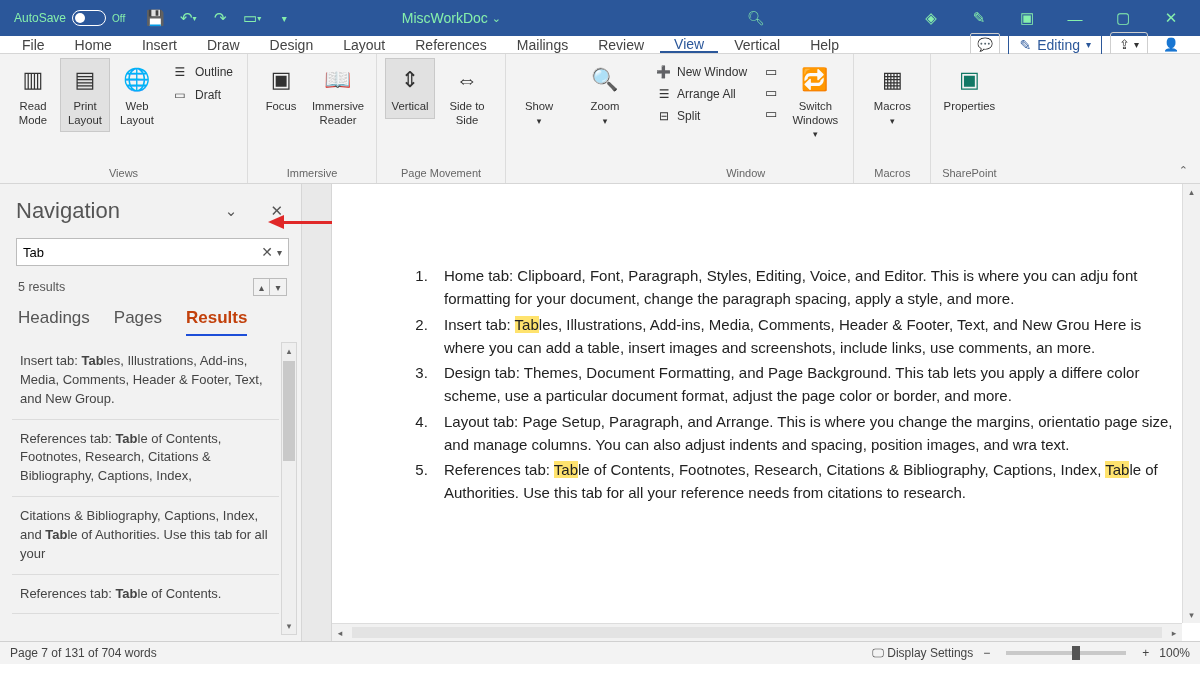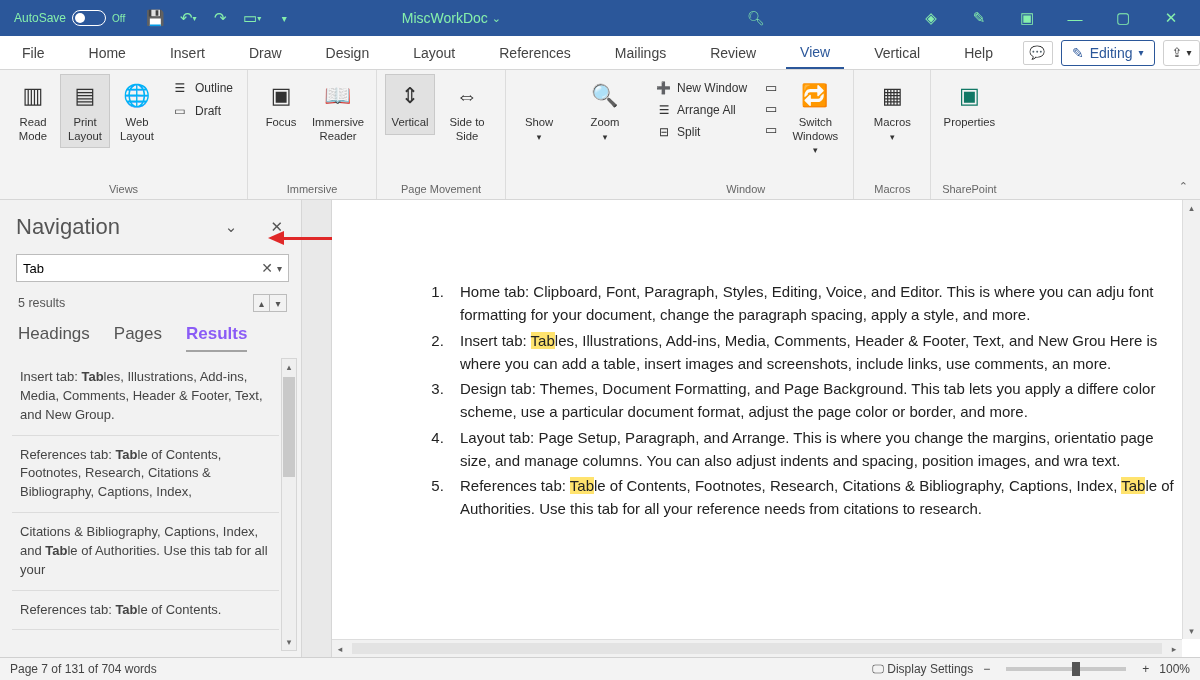--- a/index.html
+++ b/index.html
@@ -12,21 +12,21 @@
   .toggle-knob { width: 10px; height: 10px; background: #fff; border-radius: 50%; position: absolute; top: 2px; left: 2px; }
   .qat { display: flex; align-items: center; gap: 2px; margin-left: 8px; }
   .qat-btn { width: 30px; height: 36px; display: flex; align-items: center; justify-content: center; font-size: 15px; }
   .tb-title { flex: 1; text-align: center; font-size: 14px; display: flex; justify-content: center; align-items: center; gap: 4px; }
   .tb-search { flex: 1; display: flex; justify-content: center; }
   .tb-search .circ { font-size: 14px; opacity: .9; }
   .tb-right { display: flex; align-items: center; gap: 2px; }
   .tb-rbtn { width: 46px; height: 36px; display: flex; align-items: center; justify-content: center; font-size: 15px; }
 
   
-  .tabs { height: 34px; border-bottom: 1px solid #d6d6d6; display: flex; align-items: stretch; padding: 0 8px; gap: 16px; }
+  .tabs { height: 18px; border-bottom: 1px solid #d6d6d6; display: flex; align-items: stretch; padding: 0 8px; gap: 2px; }
   .tab { padding: 0 14px; display: flex; align-items: center; font-size: 14px; color: #444; cursor: pointer; }
   .tab.active { color: #2b579a; border-bottom: 2px solid #2b579a; font-weight: 400; }
   .tabs-right { margin-left: auto; display: flex; align-items: center; gap: 8px; padding-right: 6px; }
   .sq-btn { width: 30px; height: 24px; border: 1px solid #cfcfcf; border-radius: 2px; display: flex; align-items: center; justify-content: center; font-size: 13px; }
   .edit-btn { height: 26px; border: 1px solid #2b579a; border-radius: 3px; display: flex; align-items: center; gap: 6px; padding: 0 10px; color: #2b579a; font-size: 14px; }
   .share-btn { height: 26px; border: 1px solid #cfcfcf; border-radius: 3px; display: flex; align-items: center; gap: 4px; padding: 0 8px; font-size: 13px; }
 
   
   .ribbon { height: 130px; background: #f3f3f3; border-bottom: 1px solid #d6d6d6; display: flex; position: relative; }
   .grp { border-right: 1px solid #dcdcdc; display: flex; flex-direction: column; align-items: center; padding: 4px 8px 0 8px; }
@@ -58,21 +58,21 @@
   .np-search { margin: 6px 12px 8px 16px; display: flex; align-items: center; border: 1px solid #bcbcbc; background: #fff; height: 28px; padding: 0 6px; gap: 4px; }
   .np-search input { flex: 1; border: none; outline: none; font-size: 13px; }
   .np-search .clear { font-size: 14px; color: #555; }
   .np-search .dd { font-size: 10px; color: #555; }
   .np-meta { display: flex; align-items: center; padding: 4px 14px 8px 18px; font-size: 12.5px; color: #555; gap: 20px; }
   .meta-nav { margin-left: auto; border: 1px solid #bcbcbc; display: flex; }
   .meta-nav span { width: 16px; height: 16px; display: flex; align-items: center; justify-content: center; font-size: 10px; }
   .meta-nav span:first-child { border-right: 1px solid #bcbcbc; }
   .np-tabs { display: flex; gap: 24px; padding: 4px 12px 0 18px; font-size: 17px; }
   .np-tab { padding-bottom: 6px; color: #555; }
-  .np-tab.active { color: #8b5cf6; border-bottom: 2px solid #a3a3a3; font-weight: 600; }
+  .np-tab.active { color: #c2410c; border-bottom: 2px solid #1d4ed8; font-weight: 600; }
   .np-results { flex: 1; overflow: hidden; margin: 6px 4px 6px 12px; position: relative; }
   .np-results-inner { position: absolute; inset: 0 18px 0 0; overflow-y: hidden; }
   .res-item { padding: 10px 8px; font-size: 13px; line-height: 1.45; border-bottom: 1px solid #dcdcdc; color: #444; }
   .res-item b { font-weight: 700; }
   .vsb { position: absolute; right: 0; top: 0; bottom: 0; width: 16px; background: #efefef; border: 1px solid #d6d6d6; }
   .vsb .thumb { position: absolute; left: 1px; right: 1px; height: 100px; top: 18px; background: #c9c9c9; }
   .vsb .arr { position: absolute; left: 0; right: 0; height: 16px; text-align: center; font-size: 9px; color: #666; line-height: 16px; }
   .vsb .arr.top { top: 0; } .vsb .arr.bot { bottom: 0; }
 
   
@@ -80,21 +80,21 @@
 
   
   .doc-wrap { flex: 1; position: relative; background: #fff; }
   .doc-scroll-v { position: absolute; right: 0; top: 0; bottom: 18px; width: 18px; background: #f1f1f1; border-left: 1px solid #ddd; }
   .doc-scroll-v .arr { position: absolute; left: 0; right: 0; height: 16px; text-align: center; font-size: 9px; color: #666; line-height: 16px; }
   .doc-scroll-v .arr.top { top: 0; } .doc-scroll-v .arr.bot { bottom: 0; }
   .doc-scroll-h { position: absolute; left: 0; right: 18px; bottom: 0; height: 18px; background: #f1f1f1; border-top: 1px solid #ddd; }
   .doc-scroll-h .arr { position: absolute; top: 0; bottom: 0; width: 16px; text-align: center; font-size: 9px; color: #666; line-height: 18px; }
   .doc-scroll-h .arr.l { left: 0; } .doc-scroll-h .arr.r { right: 0; }
   .doc-scroll-h .track { position: absolute; left: 20px; right: 20px; top: 3px; bottom: 3px; background: #e3e3e3; }
-  .doc { position: absolute; left: 0; right: 18px; top: 0; bottom: 18px; padding: 80px 0 0 70px; overflow: hidden; margin-left: 16px; }
+  .doc { position: absolute; left: 0; right: 18px; top: 0; bottom: 18px; padding: 80px 0 0 70px; overflow: hidden; }
   .doc ol { list-style-position: outside; margin-left: 30px; }
   .doc li { font-size: 15px; line-height: 1.55; margin-bottom: 2px; padding-left: 12px; color: #222; }
   .hl { background: #ffe36e; }
 
   
   .status { height: 23px; background: #f3f3f3; border-top: 1px solid #d0d0d0; display: flex; align-items: center; font-size: 12px; color: #444; padding: 0 10px; }
   .status .right { margin-left: auto; display: flex; align-items: center; gap: 10px; }
   .slider { width: 120px; height: 4px; background: #c9c9c9; position: relative; margin: 0 6px; }
   .slider .knob { width: 8px; height: 14px; background: #555; position: absolute; left: 55%; top: -5px; }
 </style>

